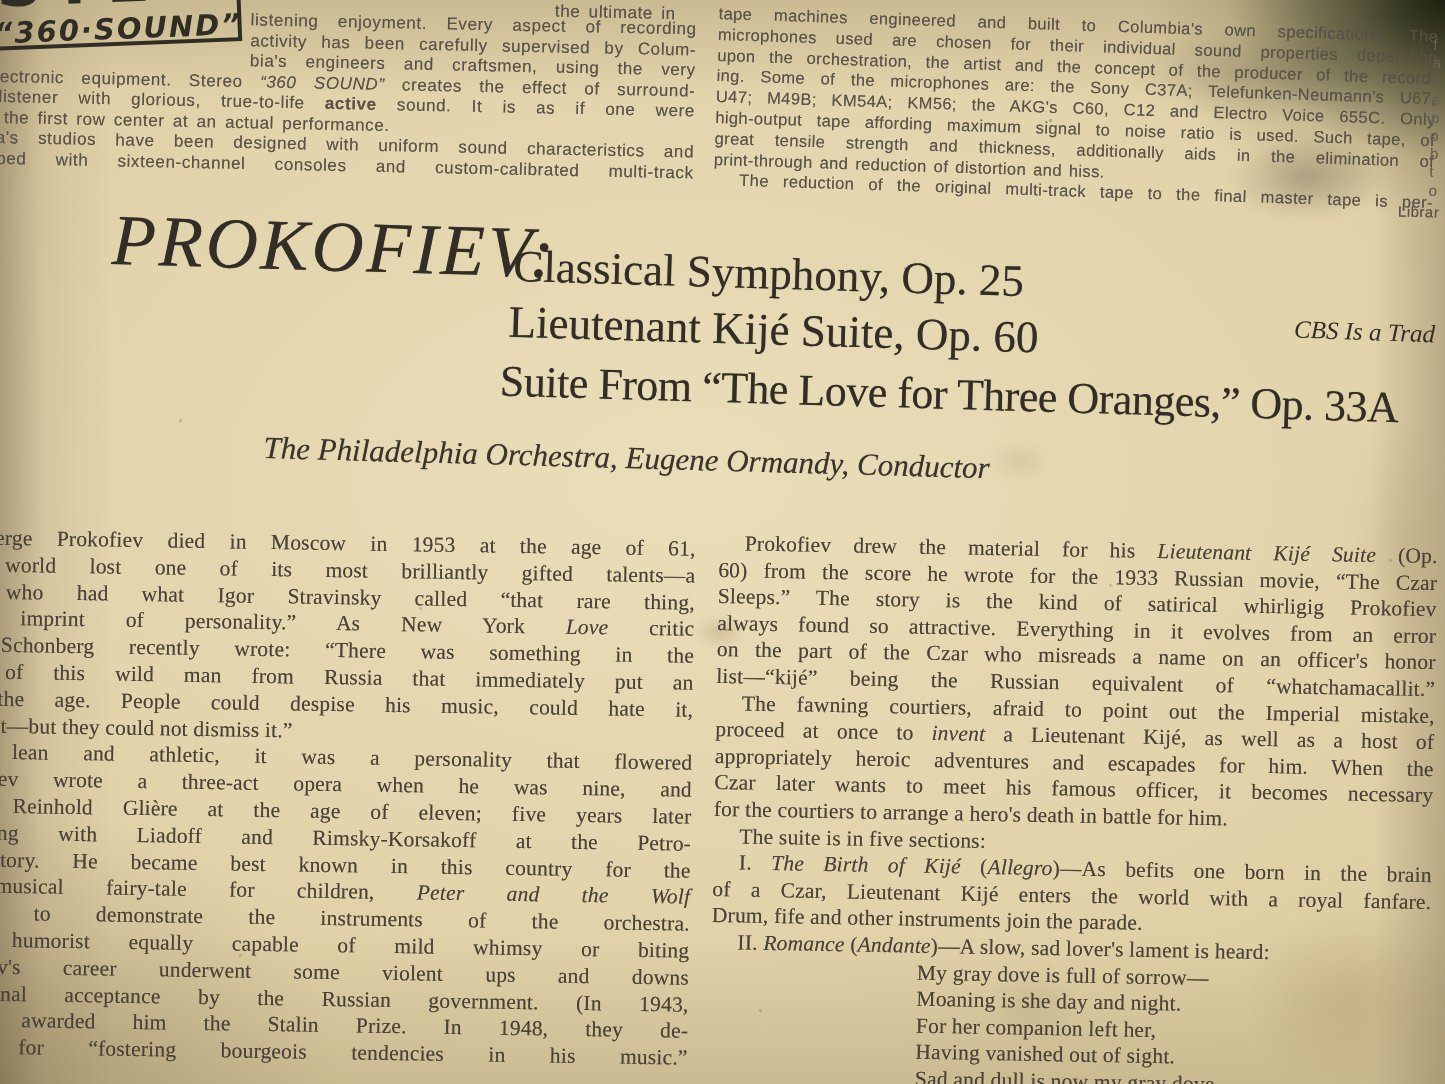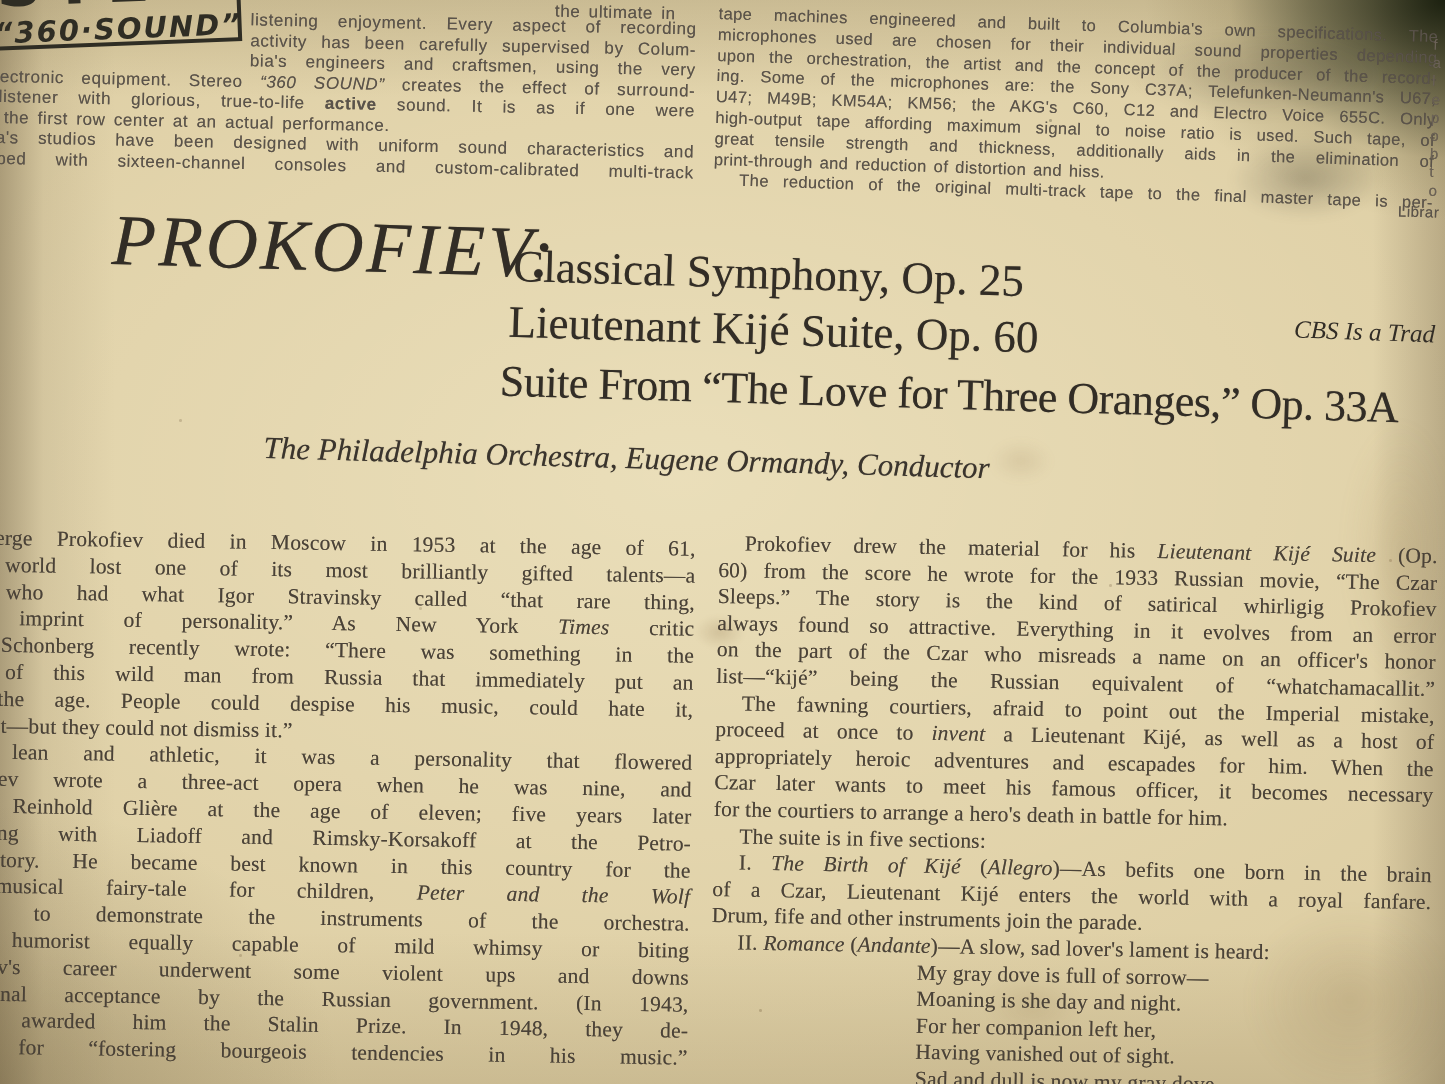--- a/index.html
+++ b/index.html
@@ -159,21 +159,21 @@
 
   <div id="cbs-fragment" class="block serif">CBS Is a Trad</div>
 
   <div id="subtitle" class="block serif">The Philadelphia Orchestra, Eugene Ormandy, Conductor</div>
 
   <div id="left-column" class="block serif">
     <div>
         <div class="tline just"><span>n Serge Prokofiev died in Moscow in 1953 at the age of 61,</span></div>
         <div class="tline just"><span>sic world lost one of its most brilliantly gifted talents—a</span></div>
         <div class="tline just"><span>ser who had what Igor Stravinsky called “that rare thing,</span></div>
-        <div class="tline just"><span>tant imprint of personality.” As New York </span><span class="it ">Times</span><span> critic</span></div>
+        <div class="tline just"><span>tant imprint of personality.” As New York </span><span class="it ">Love</span><span> critic</span></div>
         <div class="tline just"><span>C. Schonberg recently wrote: “There was something in the</span></div>
         <div class="tline just"><span>lity of this wild man from Russia that immediately put an</span></div>
         <div class="tline just"><span>on the age. People could despise his music, could hate it,</span></div>
         <div class="tline"><span>eride it—but they could not dismiss it.”</span></div>
         <div class="tline just"><span>ally lean and athletic, it was a personality that flowered</span></div>
         <div class="tline just"><span>rokofiev wrote a three-act opera when he was nine, and</span></div>
         <div class="tline just"><span>with Reinhold Glière at the age of eleven; five years later</span></div>
         <div class="tline just"><span>studying with Liadoff and Rimsky-Korsakoff at the Petro-</span></div>
         <div class="tline just"><span>nservatory. He became best known in this country for the</span></div>
         <div class="tline just"><span>g musical fairy-tale for children, </span><span class="it ">Peter and the Wolf</span></div>

